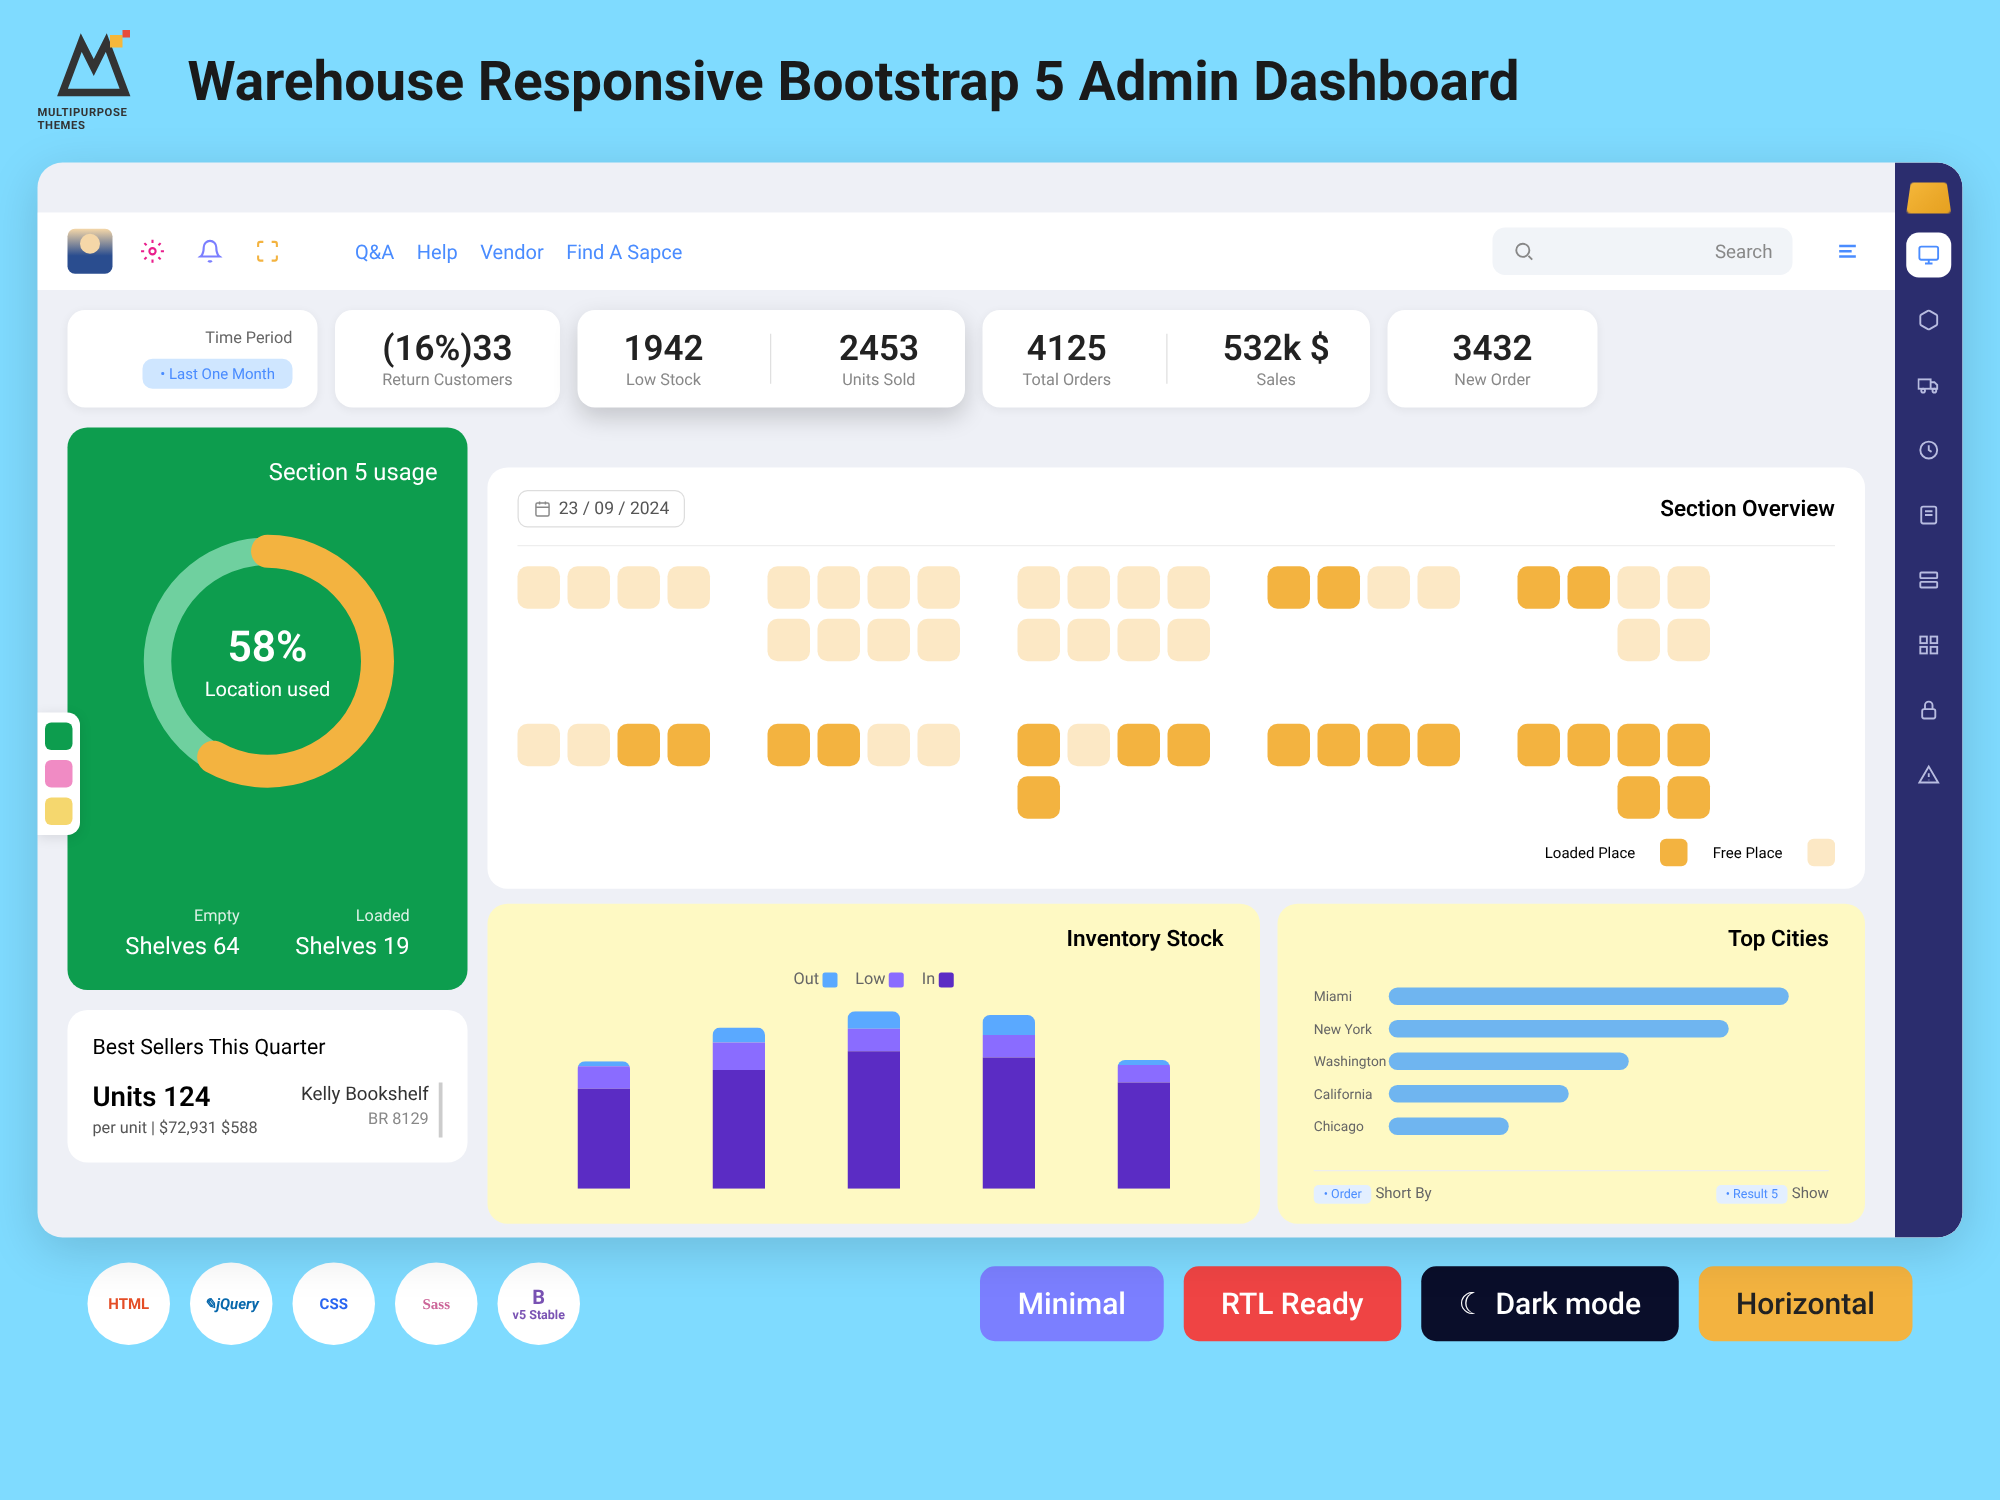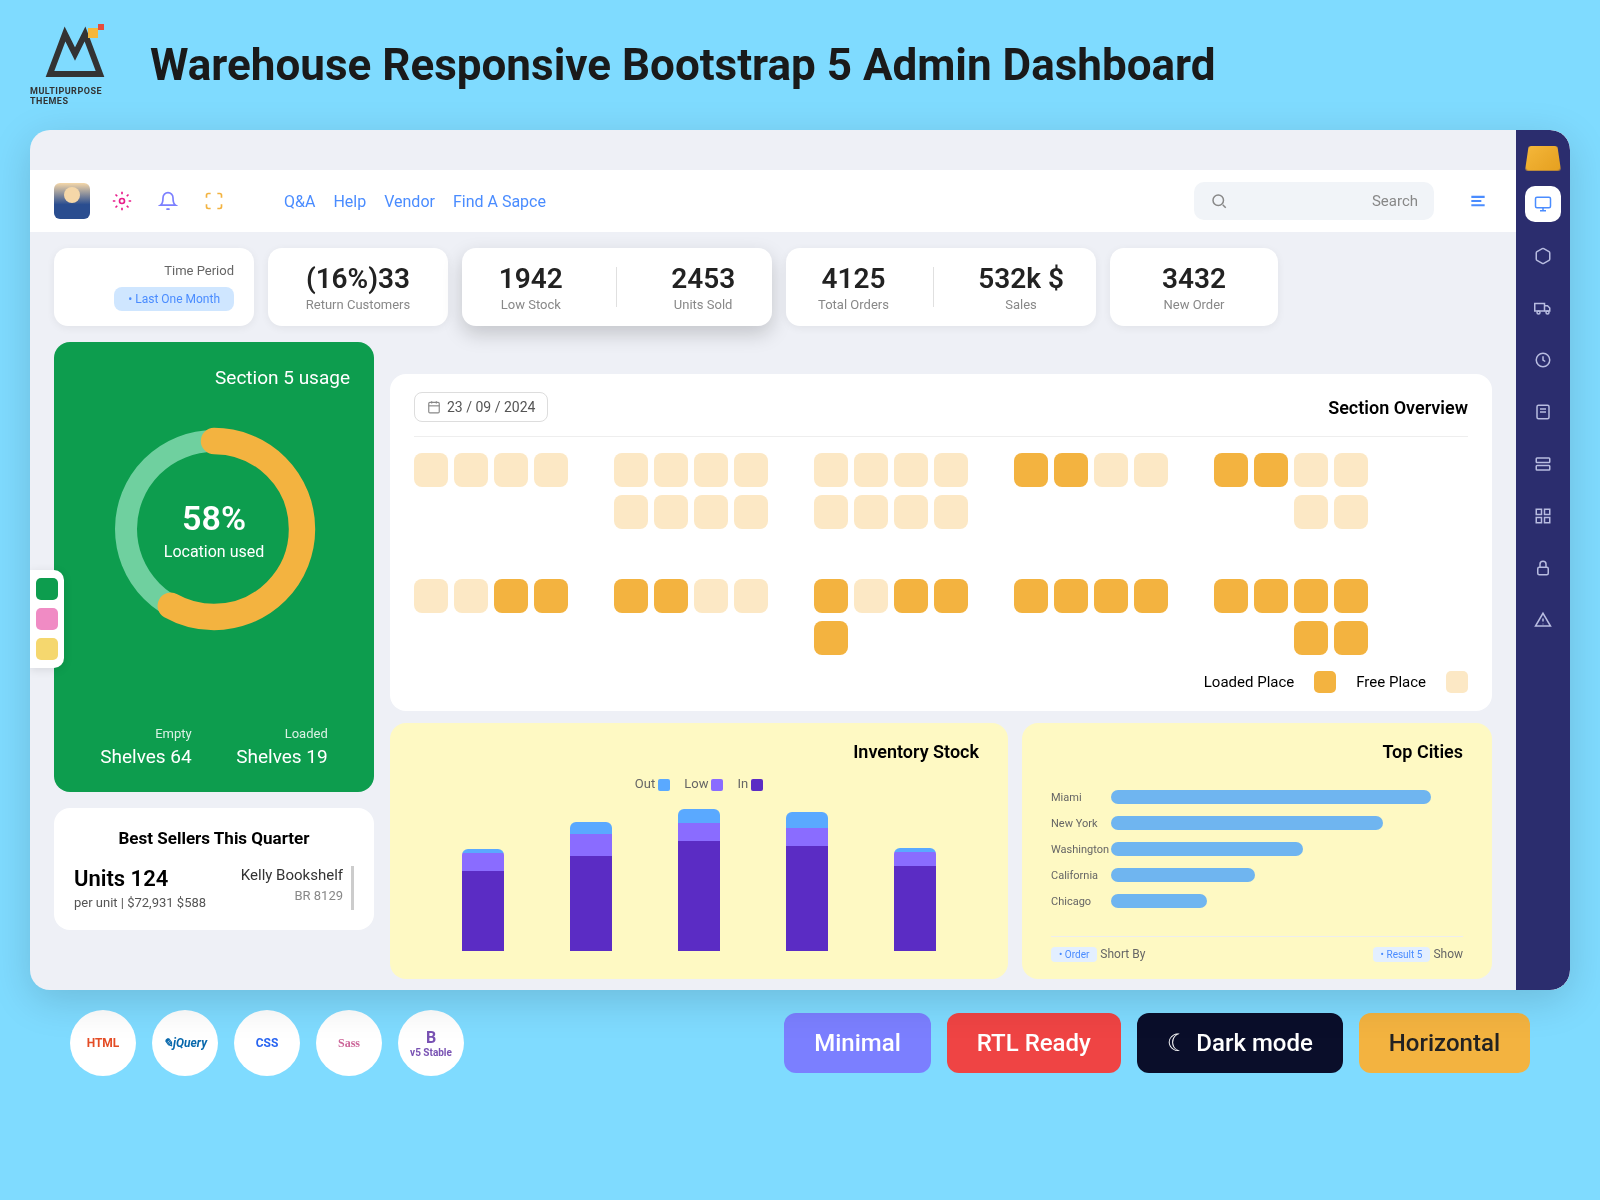--- a/index.html
+++ b/index.html
@@ -43,37 +43,37 @@
 .donut-wrap { position: relative; width: 220px; height: 220px; margin: 10px auto; }
 .donut-wrap svg { width: 100%; height: 100%; transform: rotate(-90deg); }
 .donut-center { position: absolute; top: 50%; left: 50%; transform: translate(-50%,-50%); text-align: center; }
 .donut-pct { font-size: 34px; font-weight: 600; }
 .donut-lbl { font-size: 16px; margin-top: 4px; }
 .shelves-row { display: flex; justify-content: space-around; margin-top: auto; }
 .shelf-col { text-align: right; }
 .shelf-top { font-size: 13px; opacity: 0.85; }
 .shelf-val { font-size: 19px; margin-top: 4px; }
 .bestseller-card { background: #fff; border-radius: 16px; padding: 20px; }
-.bs-title { font-size: 17px; font-weight: 700; text-align: center; margin-bottom: 18px; }
+.bs-title { font-size: 17px; font-weight: 400; text-align: left; margin-bottom: 18px; }
 .bs-row { display: flex; justify-content: space-between; align-items: flex-start; border-right: 3px solid #ccc; padding-right: 8px; }
 .bs-left .bs-units { font-size: 22px; font-weight: 600; }
 .bs-left .bs-price { font-size: 13px; color: #555; margin-top: 4px; }
 .bs-right { text-align: right; font-size: 15px; color: #333; }
 .bs-right .bs-code { font-size: 13px; color: #888; margin-top: 4px; }
 .overview-card { background: #fff; border-radius: 16px; padding: 18px 24px; }
 .ov-head { display: flex; justify-content: space-between; align-items: center; margin-bottom: 16px; padding-bottom: 14px; border-bottom: 1px solid #eee; }
 .ov-date { border: 1px solid #ddd; border-radius: 8px; padding: 6px 12px; font-size: 14px; color: #555; display: flex; align-items: center; gap: 6px; }
 .ov-title { font-size: 18px; font-weight: 600; }
 .grid-rows { display: flex; flex-direction: column; gap: 8px; }
 .grid-row { display: flex; gap: 6px; }
 .cell { width: 34px; height: 34px; border-radius: 8px; }
 .cell.loaded { background: #f3b340; }
 .cell.free { background: #fce8c5; }
 .cell.empty { background: transparent; }
-.ov-legend { display: flex; justify-content: flex-end; gap: 20px; margin-top: 16px; align-items: center; font-size: 15px; }
+.ov-legend { display: flex; justify-content: flex-end; gap: 20px; margin-top: 16px; align-items: center; font-size: 12px; }
 .legend-box { width: 22px; height: 22px; border-radius: 5px; }
 .bottom-row { display: flex; gap: 14px; }
 .inventory-card, .cities-card { background: #fef9c3; border-radius: 16px; padding: 18px 29px; }
 .inventory-card { flex: 1; }
 .cities-card { width: 470px; position: relative; }
 .card-title-right { text-align: right; font-size: 18px; font-weight: 600; margin-bottom: 14px; }
 .chart-legend { display: flex; justify-content: center; gap: 14px; font-size: 13px; color: #666; margin-bottom: 10px; }
 .lg-box { display: inline-block; width: 12px; height: 12px; border-radius: 2px; margin-left: 3px; vertical-align: middle; }
 .bars { display: flex; justify-content: space-around; align-items: flex-end; height: 150px; padding: 0 10px; }
 .bar-stack { width: 42px; display: flex; flex-direction: column-reverse; border-radius: 6px 6px 0 0; overflow: hidden; }

